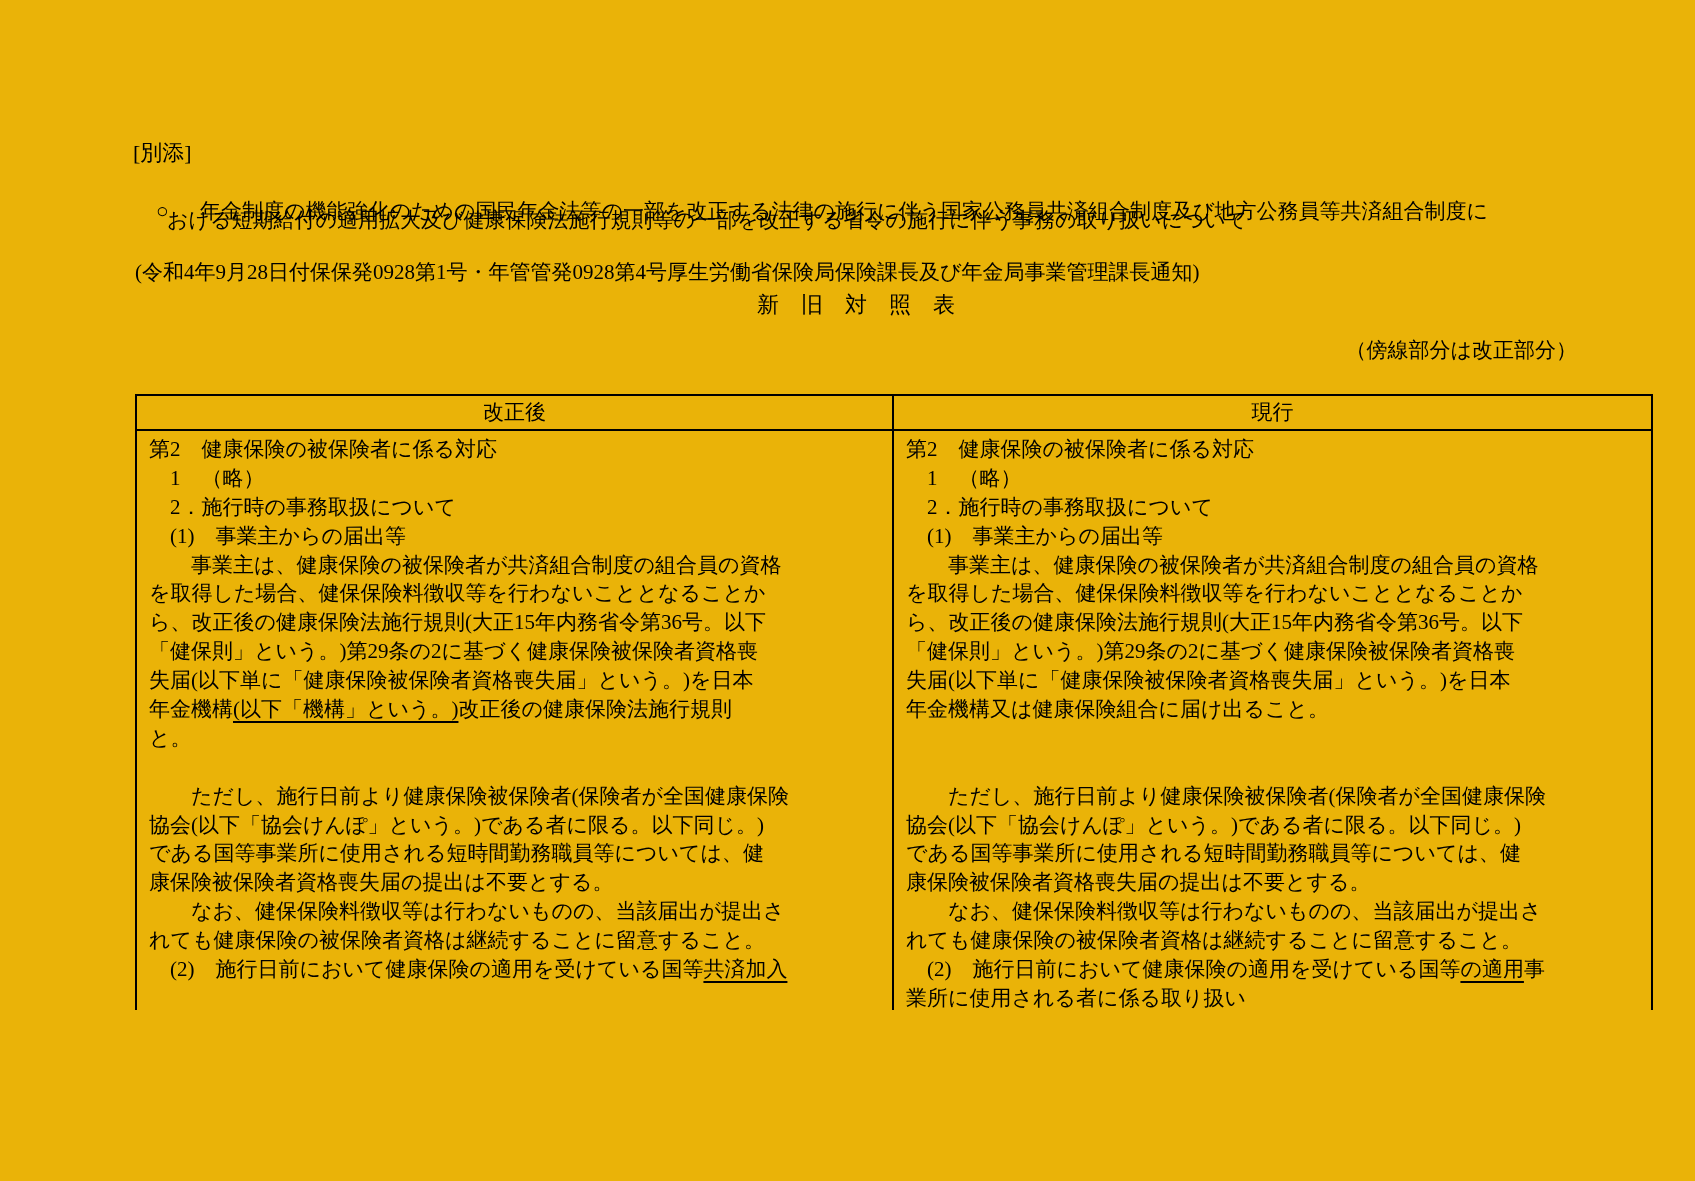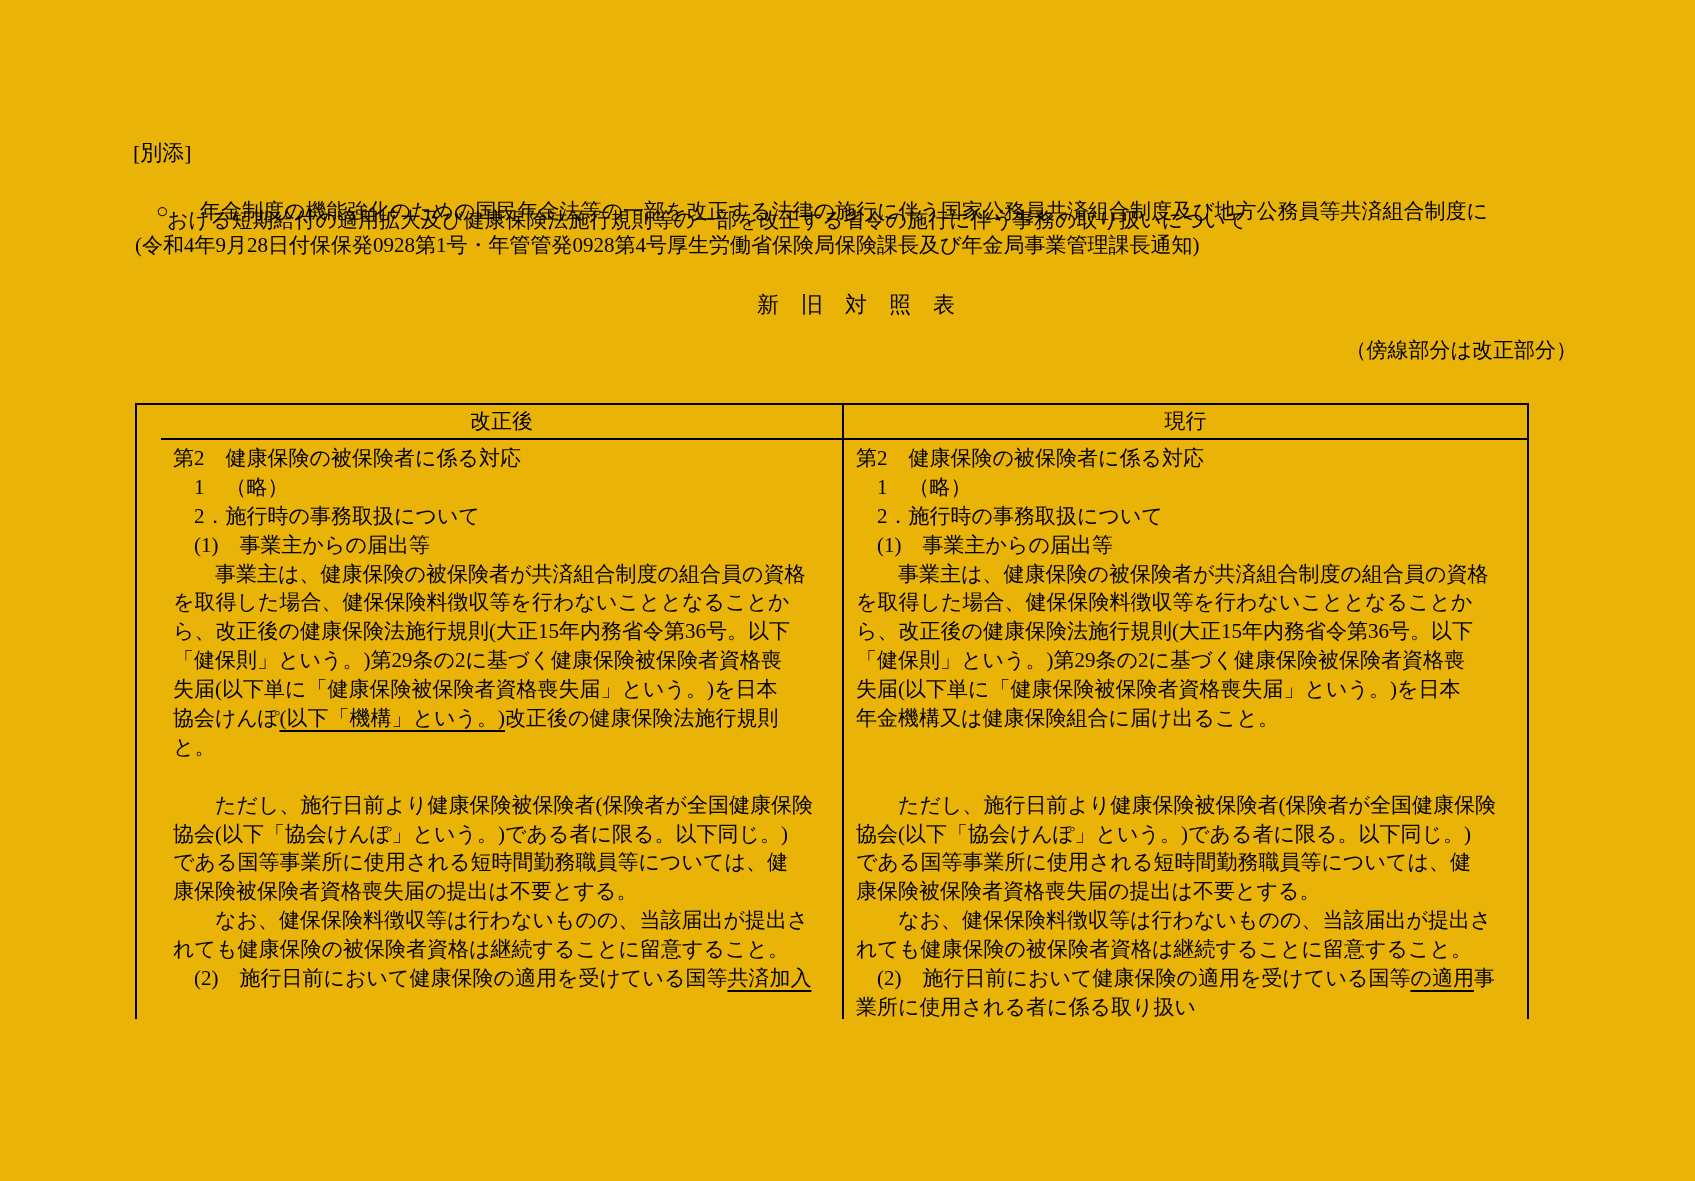--- a/index.html
+++ b/index.html
@@ -31,45 +31,44 @@
   .subject-line1 .bullet {
     display: inline-block;
     width: 44px;
   }
   .subject-line2 {
     left: 167px; top: 206px;
     font-size: 21px;
     white-space: pre;
   }
   .issuance-note {
-    left: 135px; top: 231px;
+    left: 135px; top: 258px;
     font-size: 21px;
     white-space: pre;
   }
   .table-title {
     left: 135px; top: 290px;
     width: 1442px;
     text-align: center;
     font-size: 22px;
     white-space: pre;
   }
   .legend-note {
     left: 135px; top: 336px;
     width: 1442px;
     text-align: right;
     font-size: 21px;
     white-space: pre;
   }
   .cmp-table {
-    left: 135px; top: 403px;
-    width: 1394px;
+    left: 135px; top: 394px;
+    width: 1518px;
     border-top: 2px solid #000;
     border-left: 2px solid #000;
     border-right: 2px solid #000;
-    padding-left: 24px;
   }
   .cmp-row { display: flex; }
   .header-row {
     border-bottom: 2px solid #000;
   }
   .header-cell {
     width: 50%;
     height: 33px;
     line-height: 33px;
     text-align: center;
@@ -123,21 +122,21 @@
       <div class="body-cell first">
           <div class="doc-line"><span>第2　健康保険の被保険者に係る対応</span></div>
           <div class="doc-line"><span>　1　（略）</span></div>
           <div class="doc-line"><span>　2．施行時の事務取扱について</span></div>
           <div class="doc-line"><span>　(1)　事業主からの届出等</span></div>
           <div class="doc-line"><span>　　事業主は、健康保険の被保険者が共済組合制度の組合員の資格</span></div>
           <div class="doc-line"><span>を取得した場合、健保保険料徴収等を行わないこととなることか</span></div>
           <div class="doc-line"><span>ら、改正後の健康保険法施行規則(大正15年内務省令第36号。以下</span></div>
           <div class="doc-line"><span>「健保則」という。)第29条の2に基づく健康保険被保険者資格喪</span></div>
           <div class="doc-line"><span>失届(以下単に「健康保険被保険者資格喪失届」という。)を日本</span></div>
-          <div class="doc-line"><span>協会けんぽ</span><span class="u-seg">(以下「機構」という。)</span><span>改正後の健康保険法施行規則</span></div>
+          <div class="doc-line"><span>年金機構</span><span class="u-seg">(以下「機構」という。)</span><span>改正後の健康保険法施行規則</span></div>
           <div class="doc-line"><span>と。</span></div>
           <div class="doc-line">&nbsp;</div>
           <div class="doc-line"><span>　　ただし、施行日前より健康保険被保険者(保険者が全国健康保険</span></div>
           <div class="doc-line"><span>協会(以下「協会けんぽ」という。)である者に限る。以下同じ。)</span></div>
           <div class="doc-line"><span>である国等事業所に使用される短時間勤務職員等については、健</span></div>
           <div class="doc-line"><span>康保険被保険者資格喪失届の提出は不要とする。</span></div>
           <div class="doc-line"><span>　　なお、健保保険料徴収等は行わないものの、当該届出が提出さ</span></div>
           <div class="doc-line"><span>れても健康保険の被保険者資格は継続することに留意すること。</span></div>
           <div class="doc-line"><span>　(2)　施行日前において健康保険の適用を受けている国等</span><span class="u-seg">共済加入</span></div>
         </div>

